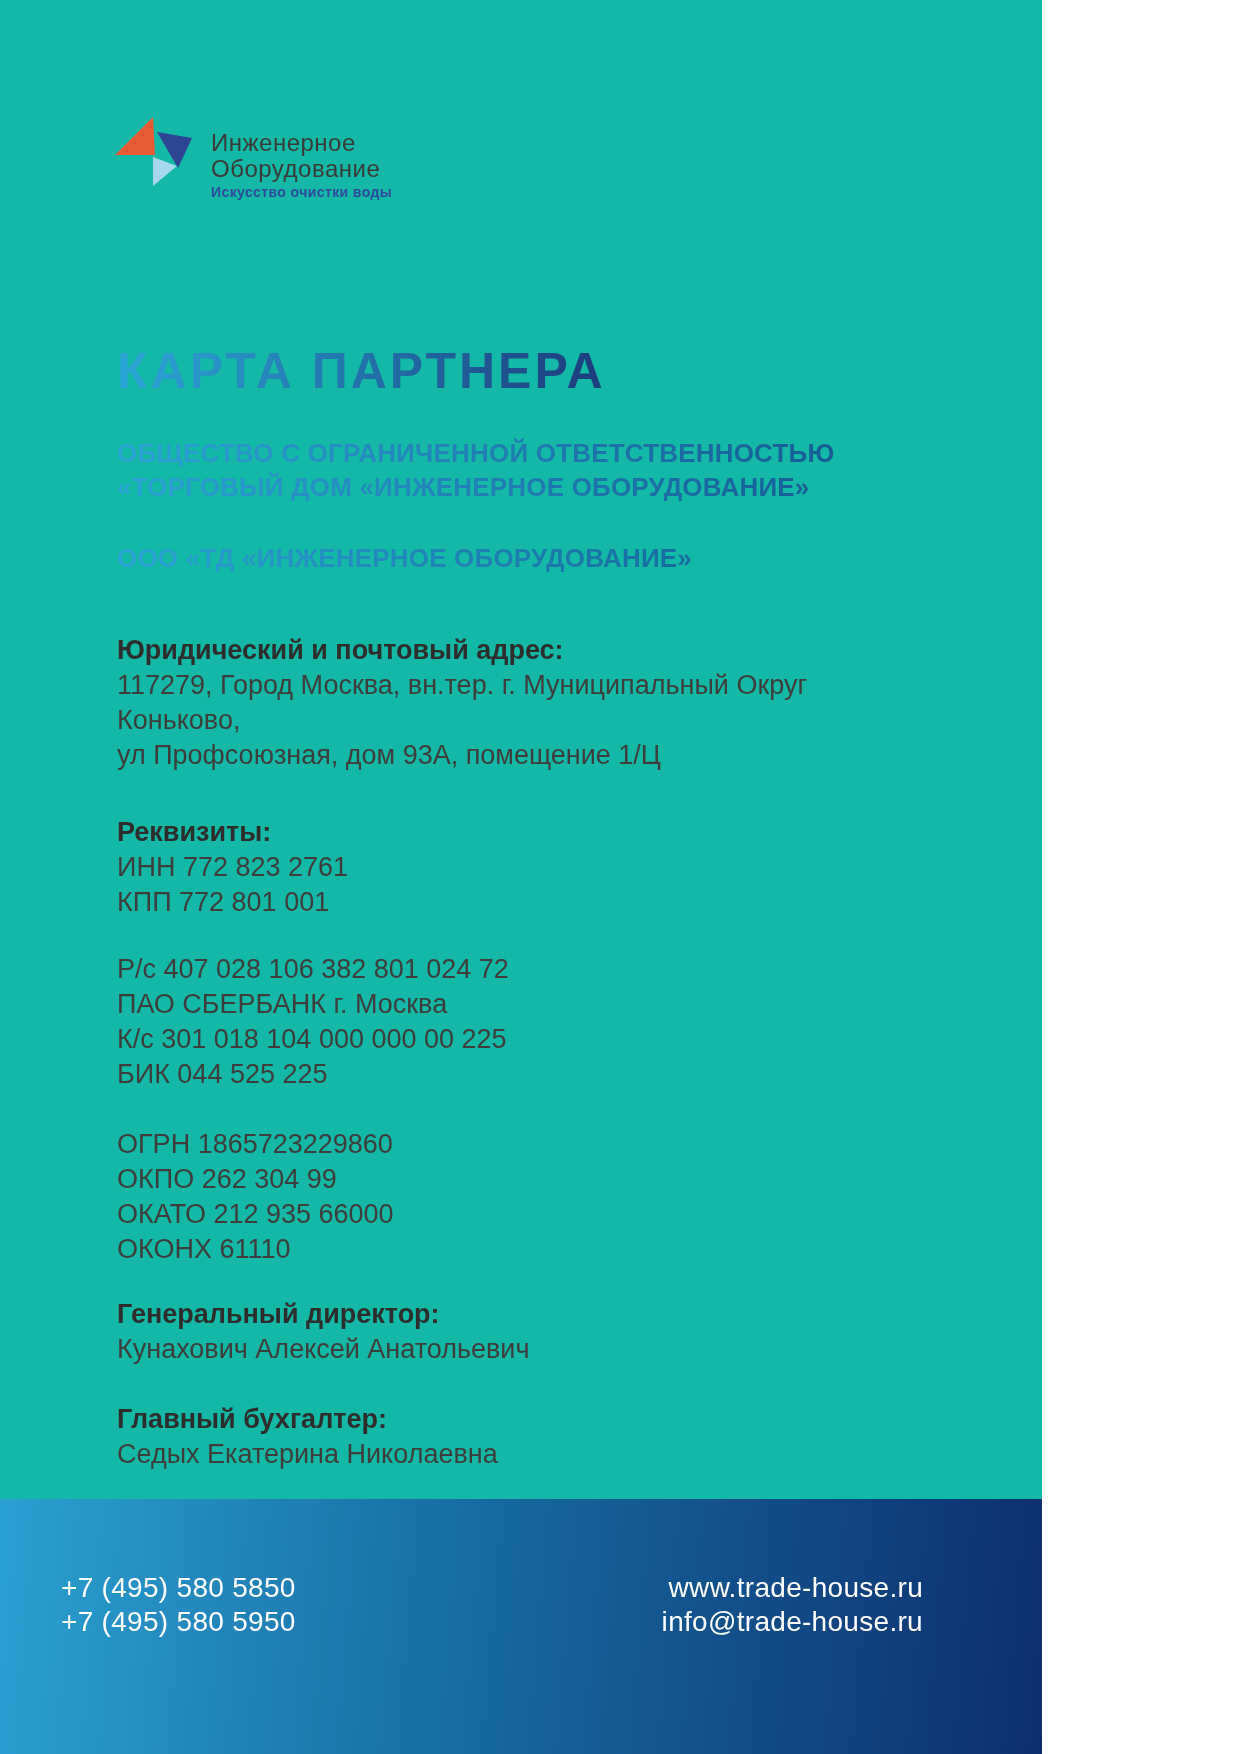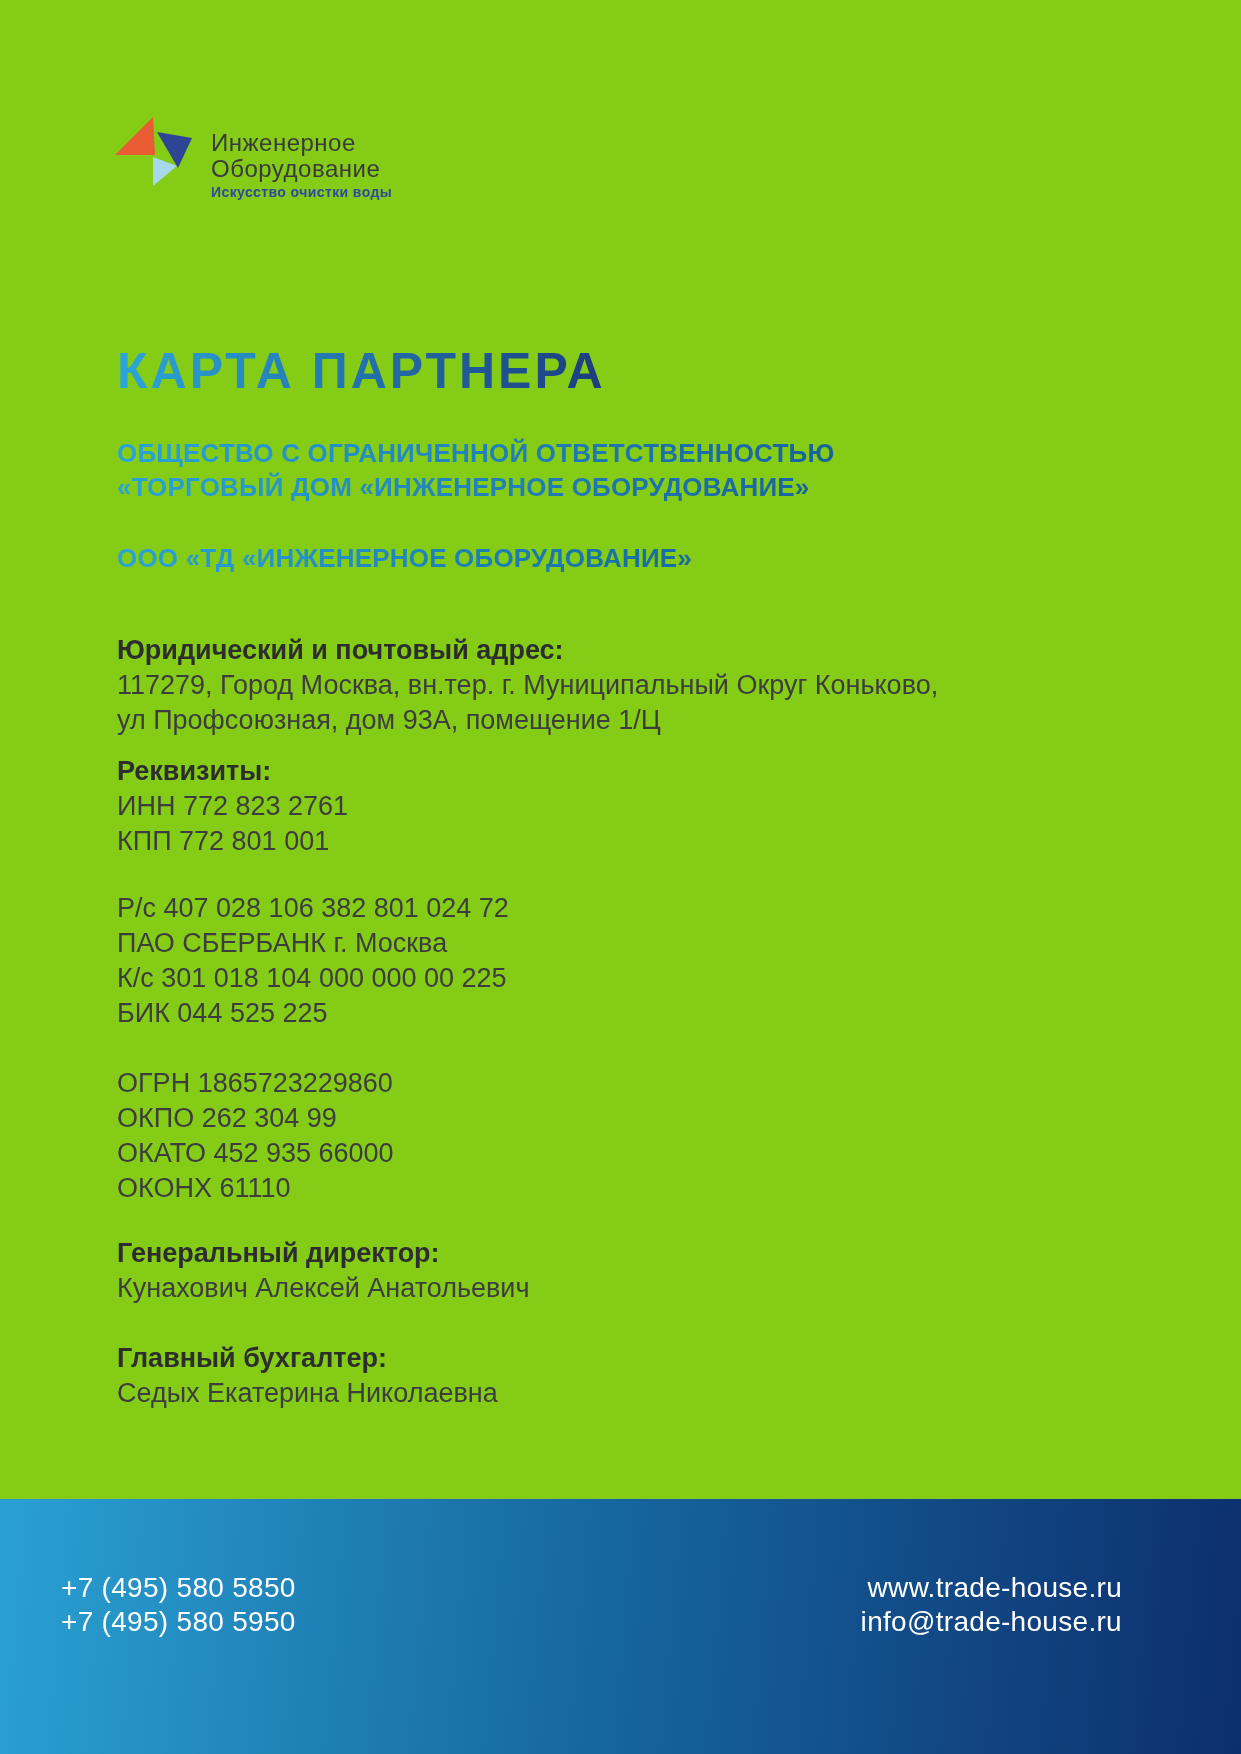--- a/index.html
+++ b/index.html
@@ -16,22 +16,22 @@
     --logo-lightblue:#A6D7EA;
     --tagline-blue:#2E4A9D;
     --body-text:#3D3D3D;
     --heading-text:#2D2D2D;
   }
   *{margin:0;padding:0;box-sizing:border-box;}
   html,body{background:#ffffff;}
   body{font-family:"Liberation Sans","DejaVu Sans",sans-serif;}
   .page{
     position:relative;
-    width:1241px;height:1754px;
-    background:#84cc16;
+    width:1042px;height:1754px;
+    background:#14b8a6;
     overflow:hidden;
   }
   
   .logo{
     display:flex;
     align-items:flex-start;
     margin:98px 0 0 105px;
     gap:18px;
   }
   .logo-mark{width:88px;height:100px;flex:0 0 auto;}
@@ -81,21 +81,21 @@
     font-size:26px;
     line-height:34px;
     font-weight:700;
     letter-spacing:0.2px;
     background-image:linear-gradient(90deg,var(--subtitle-gradient-start),var(--subtitle2-gradient-end));
   }
   
   .section{font-size:27px;line-height:35px;color:var(--body-text);}
   .section .heading{font-weight:700;color:var(--heading-text);}
   .sec-address{margin-top:58px;}
-  .sec-requisites{margin-top:16px;}
+  .sec-requisites{margin-top:42px;}
   .sec-bank{margin-top:32px;}
   .sec-codes{margin-top:35px;}
   .sec-director{margin-top:30px;}
   .sec-accountant{margin-top:35px;}
   
   .footer{
     position:absolute;
     left:0;right:0;bottom:0;
     height:255px;
     background-image:linear-gradient(95deg,var(--footer-gradient-start) 0%,var(--footer-gradient-mid) 48%,var(--footer-gradient-end) 100%);
@@ -151,21 +151,21 @@
     <div class="section sec-bank">
       <div>Р/с 407 028 106 382 801 024 72</div>
       <div>ПАО СБЕРБАНК г. Москва</div>
       <div>К/с 301 018 104 000 000 00 225</div>
       <div>БИК 044 525 225</div>
     </div>
 
     <div class="section sec-codes">
       <div>ОГРН 1865723229860</div>
       <div>ОКПО 262 304 99</div>
-      <div>ОКАТО 452 935 66000</div>
+      <div>ОКАТО 212 935 66000</div>
       <div>ОКОНХ 61110</div>
     </div>
 
     <div class="section sec-director">
       <div class="heading">Генеральный директор:</div>
       <div>Кунахович Алексей Анатольевич</div>
     </div>
 
     <div class="section sec-accountant">
       <div class="heading">Главный бухгалтер:</div>

